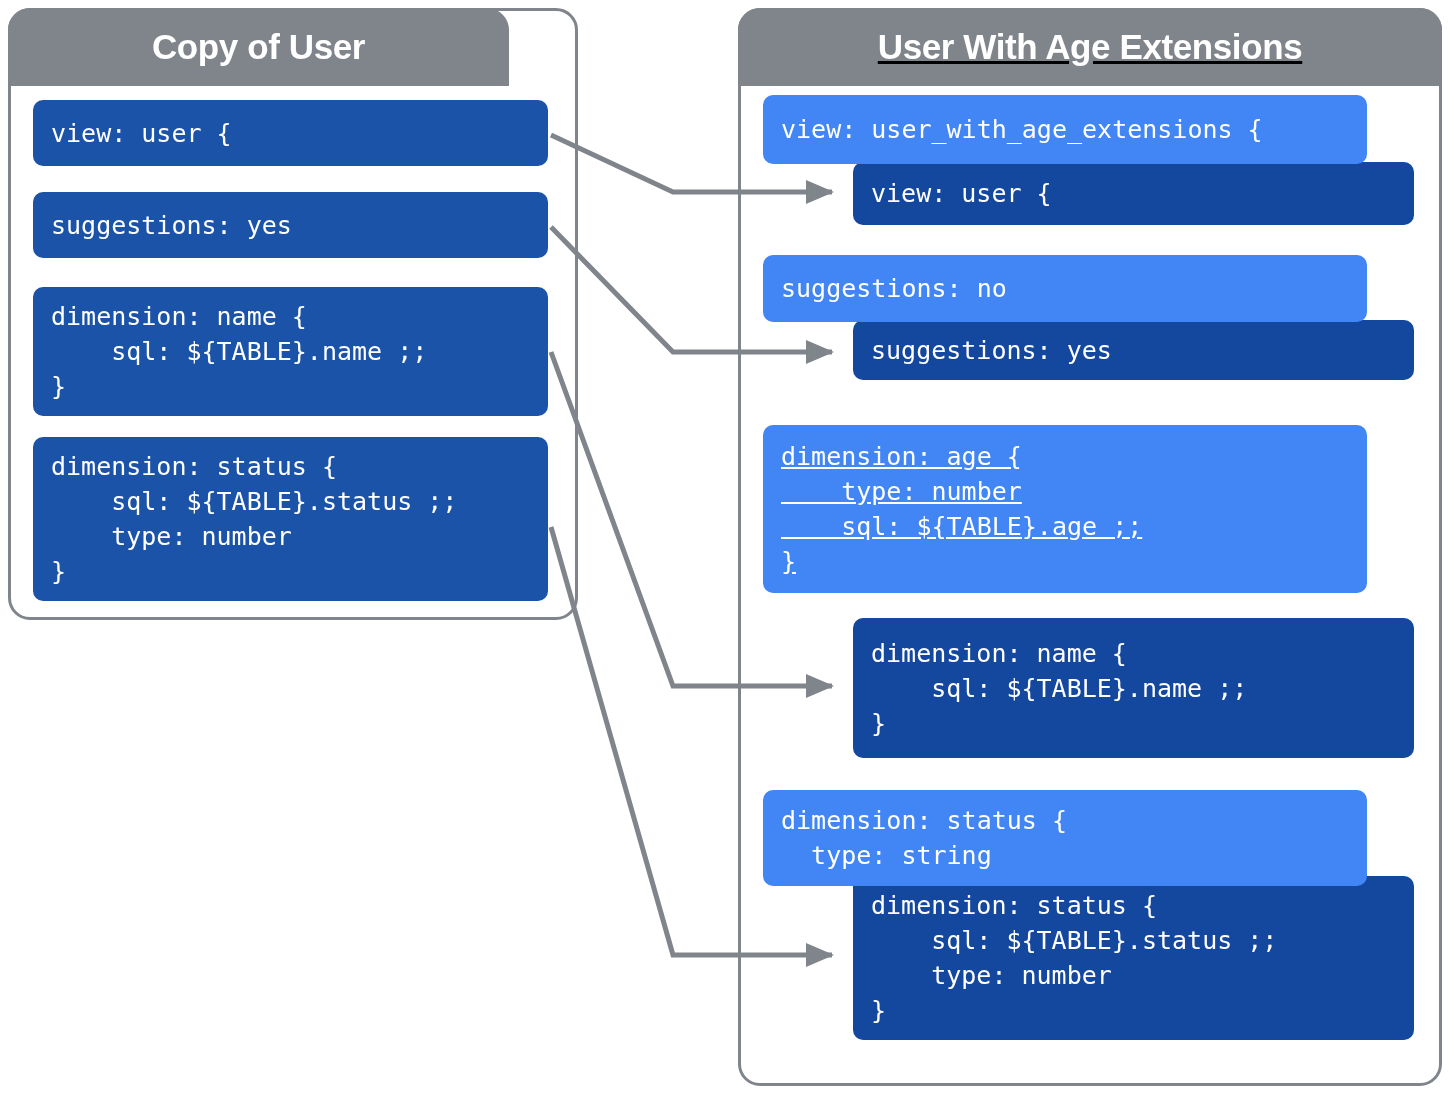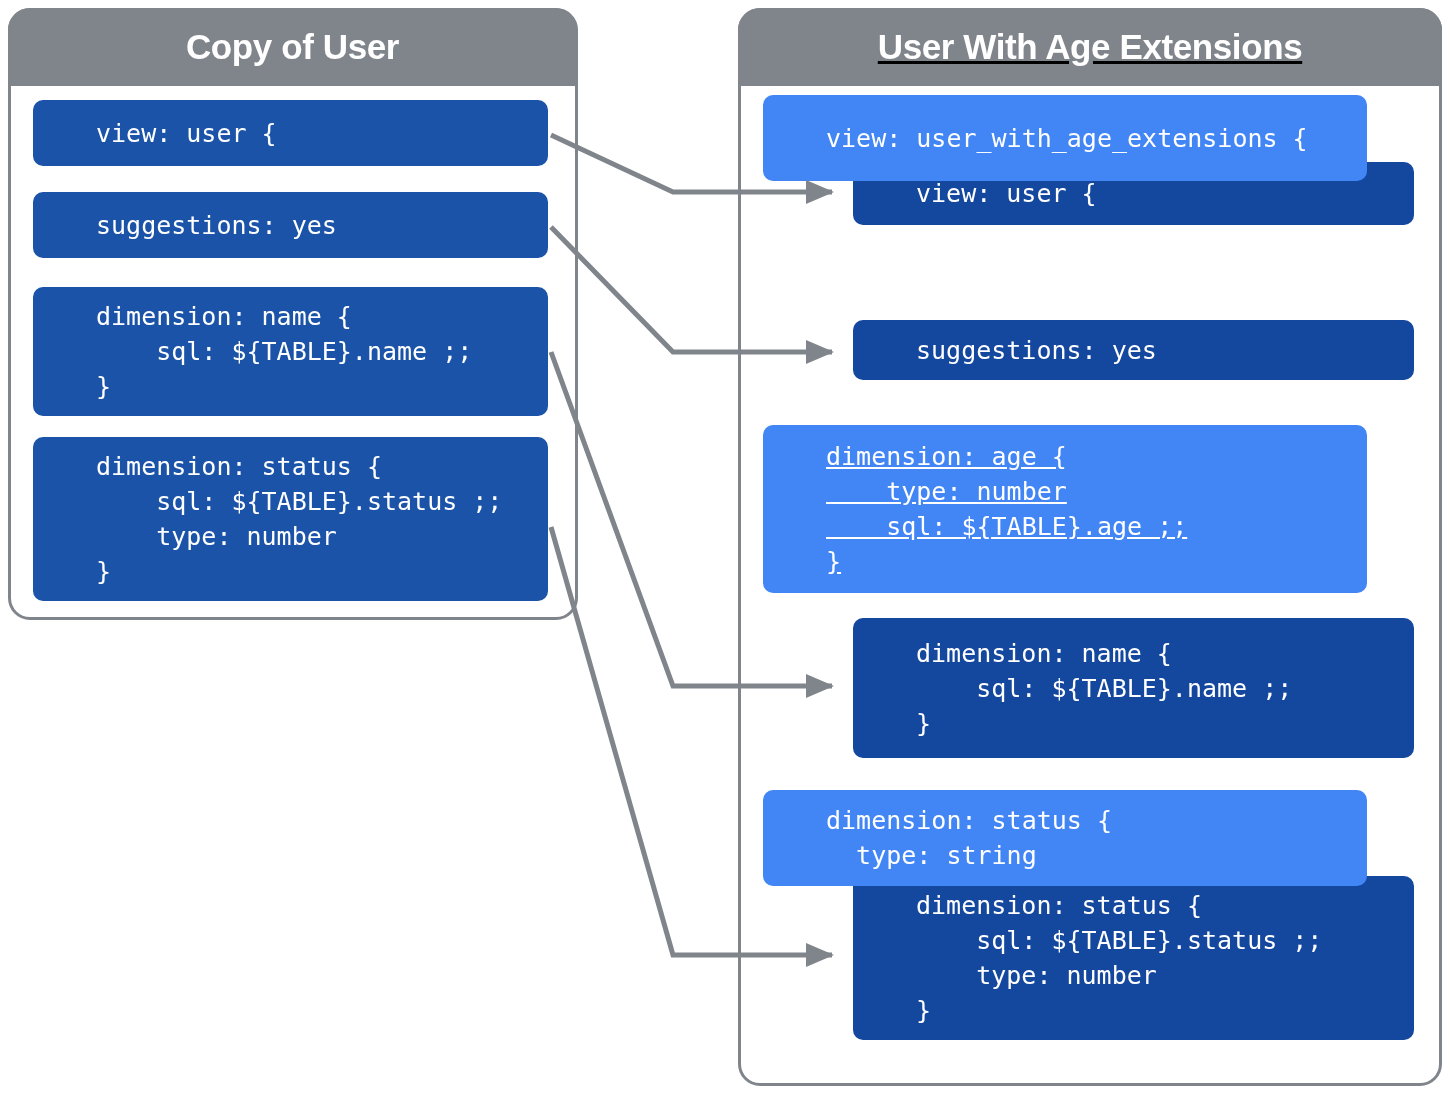--- a/index.html
+++ b/index.html
@@ -46,21 +46,21 @@
     white-space: nowrap;
   }
 
   #panel-left {
     left: 8px;
     top: 8px;
     width: 570px;
     height: 612px;
   }
   #panel-left .panel-header {
-    width: 569px;
+    width: 501px;
     height: 78px;
   }
 
   #panel-right {
     left: 738px;
     top: 8px;
     width: 704px;
     height: 1078px;
   }
   #panel-right .panel-header {
@@ -80,30 +80,30 @@
     line-height: 35px;
     white-space: pre;
     display: flex;
     flex-direction: column;
     justify-content: center;
   }
   .card.dark   { background: #1a53a8; }
   .card.darker { background: #14479e; }
   .card.light  { background: #4285f4; }
 
-  .card .code { padding: 0 18px; margin-left: 45px; }
+  .card .code { padding: 0 18px; }
 
   
   #l-card-1 { left: 33px; top: 100px;  width: 515px; height: 66px; }
   #l-card-2 { left: 33px; top: 192px;  width: 515px; height: 66px; }
   #l-card-3 { left: 33px; top: 287px;  width: 515px; height: 129px; }
   #l-card-4 { left: 33px; top: 437px;  width: 515px; height: 164px; }
 
   
-  #r-card-1 { left: 763px;  top: 95px;  width: 604px; height: 86px;  z-index: 3; }
+  #r-card-1 { left: 763px;  top: 95px;  width: 604px; height: 69px;  z-index: 3; }
   #r-card-2 { left: 853px;  top: 162px; width: 561px; height: 63px;  z-index: 2; }
   #r-card-3 { left: 763px;  top: 255px; width: 604px; height: 67px;  z-index: 3; }
   #r-card-4 { left: 853px;  top: 320px; width: 561px; height: 60px;  z-index: 2; }
   #r-card-5 { left: 763px;  top: 425px; width: 604px; height: 168px; z-index: 3; text-decoration: underline; }
   #r-card-6 { left: 853px;  top: 618px; width: 561px; height: 140px; z-index: 2; }
   #r-card-7 { left: 763px;  top: 790px; width: 604px; height: 96px;  z-index: 3; }
   #r-card-8 { left: 853px;  top: 876px; width: 561px; height: 164px; z-index: 2; }
 
   
   #connectors {
@@ -150,20 +150,23 @@
       <span class="panel-title">User With Age Extensions</span>
     </div>
   </div>
 
   <div class="card light" id="r-card-1">
     <div class="code">view: user_with_age_extensions {</div>
   </div>
   <div class="card darker" id="r-card-2">
     <div class="code">view: user {</div>
   </div>
+  <div class="card light" id="r-card-3">
+    <div class="code">suggestions: no</div>
+  </div>
   <div class="card darker" id="r-card-4">
     <div class="code">suggestions: yes</div>
   </div>
   <div class="card light" id="r-card-5">
     <div class="code">dimension: age {
     type: number
     sql: ${TABLE}.age ;;
 }</div>
   </div>
   <div class="card darker" id="r-card-6">

